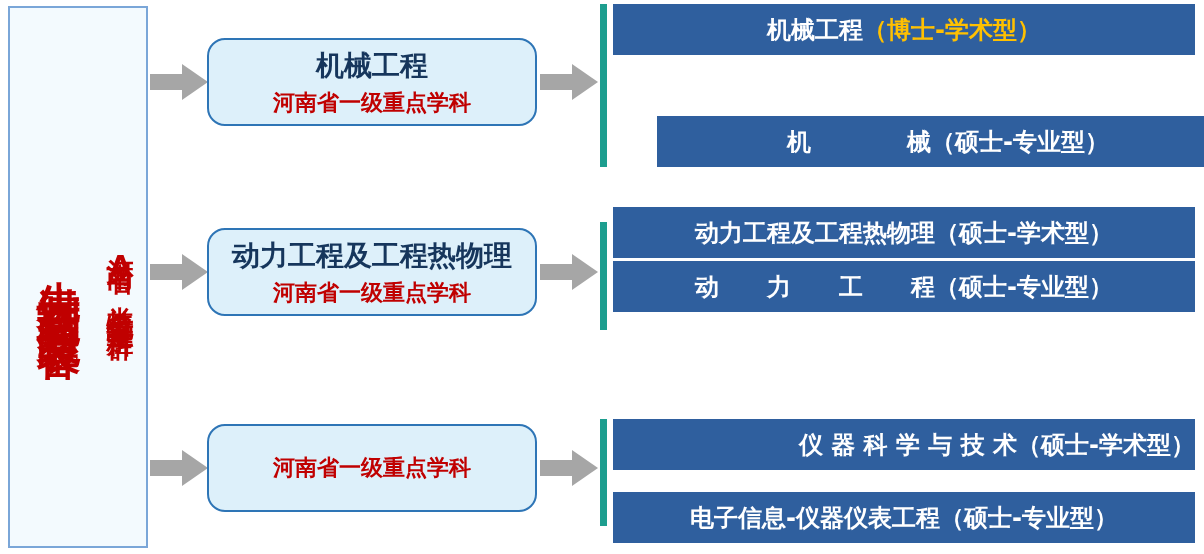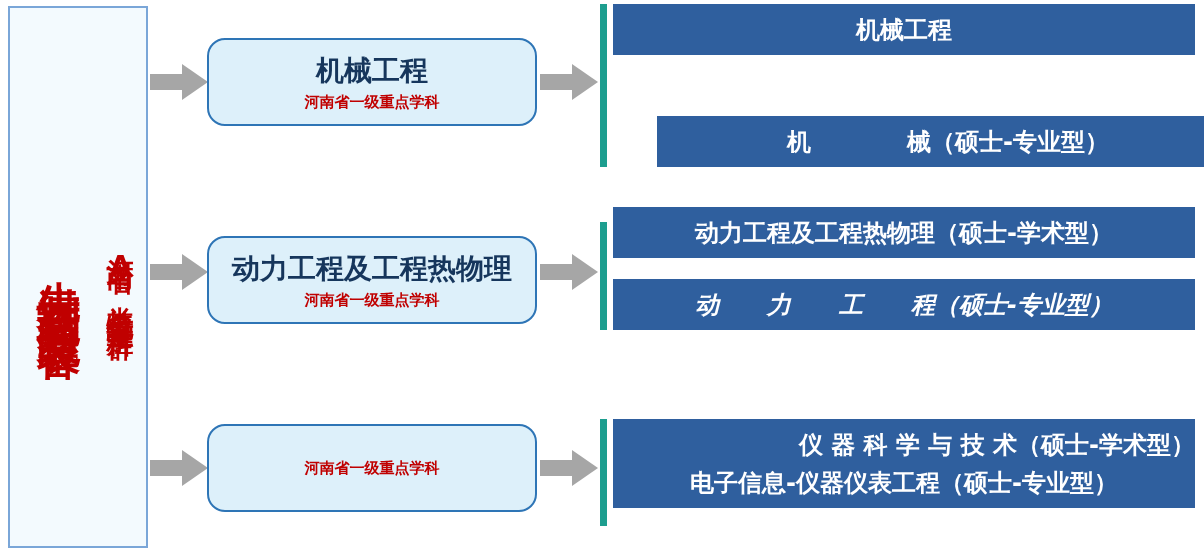--- a/index.html
+++ b/index.html
@@ -60,21 +60,21 @@
     justify-content: center;
     gap: 3px;
   }
   .node-title {
     font-size: 28px;
     font-weight: bold;
     color: #16365c;
     white-space: nowrap;
   }
   .node-tag {
-    font-size: 15px;
+    font-size: 22px;
     font-weight: bold;
     color: #c00000;
     white-space: nowrap;
   }
 
   
   .arrow { position: absolute; width: 58px; height: 36px; }
   .arrow .shaft {
     position: absolute;
     left: 0; top: 10px;
@@ -133,21 +133,21 @@
   </div>
   <div class="arrow" style="left:150px; top:450px;">
     <div class="shaft"></div>
     <div class="head"></div>
   </div>
 
   <div class="node" style="top:38px;">
     <div class="node-title">机械工程</div>
     <div class="node-tag">河南省一级重点学科</div>
   </div>
-  <div class="node" style="top:236px;">
+  <div class="node" style="top:228px;">
     <div class="node-title">动力工程及工程热物理</div>
     <div class="node-tag">河南省一级重点学科</div>
   </div>
   <div class="node" style="top:424px;">
     <div class="node-tag">河南省一级重点学科</div>
   </div>
 
   <div class="arrow" style="left:540px; top:64px;">
     <div class="shaft"></div>
     <div class="head"></div>
@@ -156,35 +156,35 @@
     <div class="shaft"></div>
     <div class="head"></div>
   </div>
   <div class="arrow" style="left:540px; top:450px;">
     <div class="shaft"></div>
     <div class="head"></div>
   </div>
 
   <div class="accent" style="top:4px; height:163px;"></div>
   <div class="bar" style="top:4px;">
-    <span>机械工程</span>
+    <span>机械工程</span><span class="hl">（博士-学术型）</span>
   </div>
   <div class="bar" style="top:116px;margin-left:44px;">
     <span>机　　　　械（硕士-专业型）</span><span class="hl"></span>
   </div>
 
   <div class="accent" style="top:222px; height:108px;"></div>
   <div class="bar" style="top:207px;">
     <span>动力工程及工程热物理（硕士-学术型）</span><span class="hl"></span>
   </div>
-  <div class="bar" style="top:279px;font-style:italic;">
+  <div class="bar" style="top:261px;">
     <span>动　　力　　工　　程（硕士-专业型）</span><span class="hl"></span>
   </div>
 
   <div class="accent" style="top:419px; height:107px;"></div>
   <div class="bar" style="top:419px;justify-content:flex-end;">
     <span>仪 器 科 学 与 技 术（硕士-学术型）</span><span class="hl"></span>
   </div>
-  <div class="bar" style="top:457px;text-align:right;">
+  <div class="bar" style="top:492px;text-align:right;">
     <span>电子信息-仪器仪表工程（硕士-专业型）</span><span class="hl"></span>
   </div>
 
 </div>
 
 </body></html>

